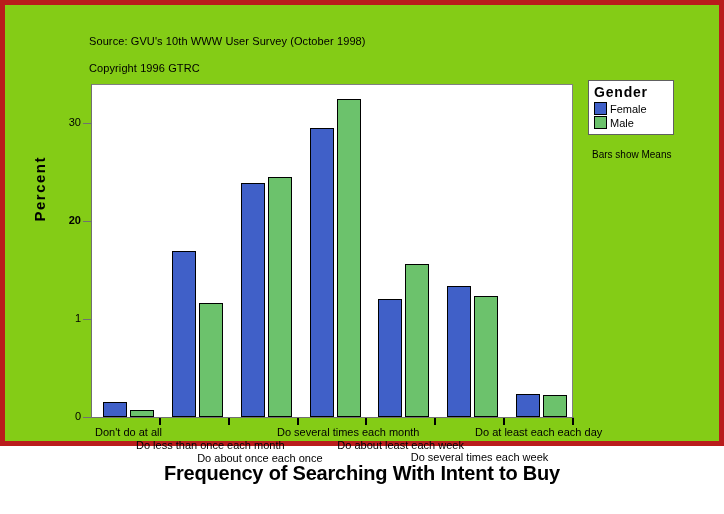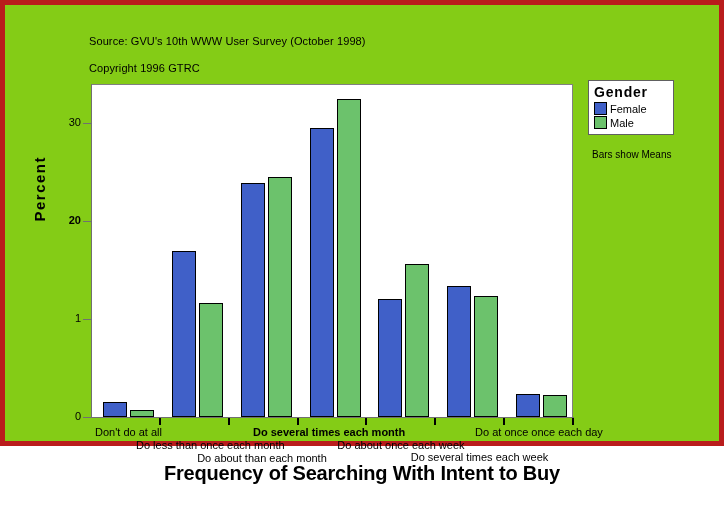--- a/index.html
+++ b/index.html
@@ -206,25 +206,25 @@
       <div class="x-tick" style="left: 222.714px;"></div>
       <div class="x-tick" style="left: 291.571px;"></div>
       <div class="x-tick" style="left: 360.429px;"></div>
       <div class="x-tick" style="left: 429.286px;"></div>
       <div class="x-tick" style="left: 498.143px;"></div>
       <div class="x-tick" style="left: 567px;"></div>
     </div>
   <div id="x-labels">
       <div class="x-label" style="visibility: visible; top: 421px; left: 90px;">Don't do at all</div>
       <div class="x-label" style="visibility: visible; top: 434px; left: 131px;">Do less than once each month</div>
-      <div class="x-label" style="visibility: visible; top: 447px; left: 192.143px;">Do about than each month</div>
-      <div class="x-label" style="visibility: visible; top: 421px; left: 248px; font-weight: bold;">Do several times each month</div>
-      <div class="x-label" style="visibility: visible; top: 434px; left: 332.357px;">Do about once each week</div>
+      <div class="x-label" style="visibility: visible; top: 447px; left: 192.143px;">Do about once each once</div>
+      <div class="x-label" style="visibility: visible; top: 421px; left: 272px;">Do several times each month</div>
+      <div class="x-label" style="visibility: visible; top: 434px; left: 332.357px;">Do about least each week</div>
       <div class="x-label" style="visibility: visible; top: 446px; left: 395.714px; padding-left: 10px;">Do several times each week</div>
-      <div class="x-label" style="visibility: visible; top: 421px; left: 470.071px;">Do at once once each day</div>
+      <div class="x-label" style="visibility: visible; top: 421px; left: 470.071px;">Do at least each each day</div>
     </div>
 
   <div id="y-axis-title">Percent</div>
 
   <div id="legend">
     <div id="legend-title">Gender</div>
     <div class="legend-row">
       <span class="legend-swatch female"></span>
       <span class="legend-label">Female</span>
     </div>

